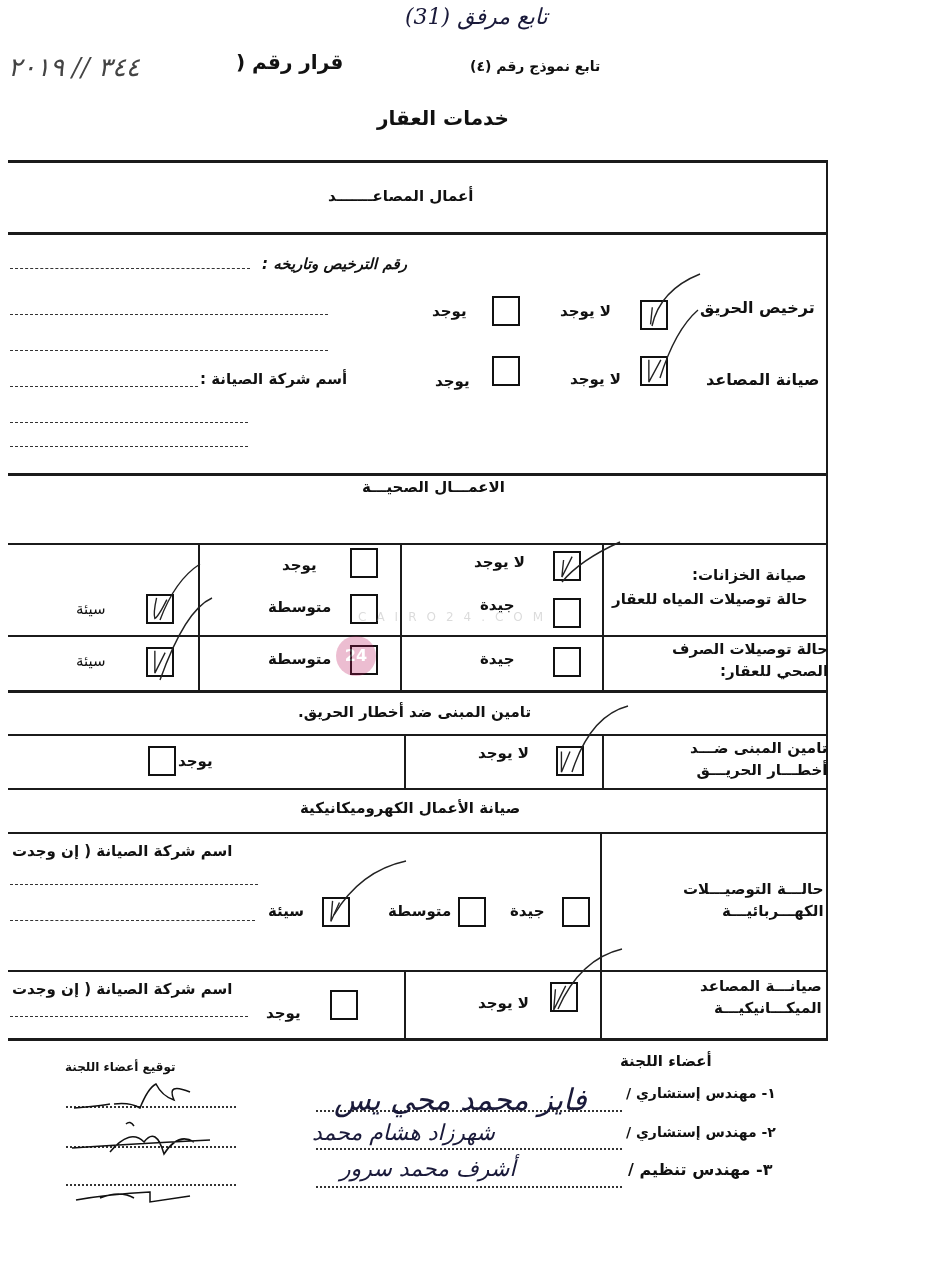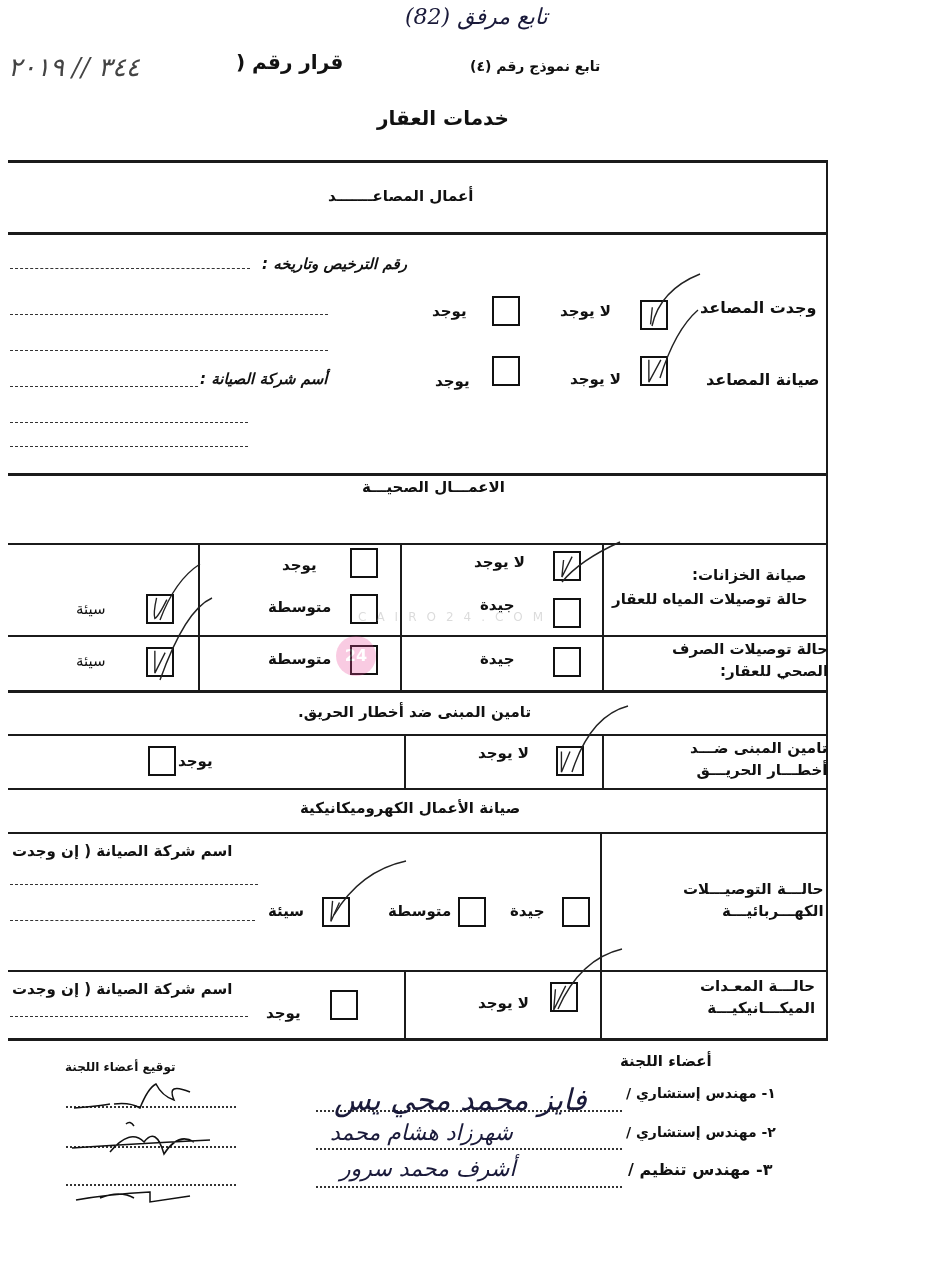--- a/index.html
+++ b/index.html
@@ -16,62 +16,62 @@
   .box { position: absolute; width: 28px; height: 30px; border: 2px solid #111; background: transparent; }
   .box svg { position: absolute; left: 0; top: 0; width: 100%; height: 100%; overflow: visible; }
   .lbl { position: absolute; font-size: 15px; font-weight: bold; white-space: nowrap; direction: rtl; }
   .lbl2 { position: absolute; font-size: 15px; font-weight: bold; white-space: nowrap; direction: rtl; text-align: right; line-height: 22px; }
   .title { position: absolute; font-size: 20px; font-weight: bold; direction: rtl; white-space: nowrap; }
   .sec { position: absolute; font-size: 15px; font-weight: bold; direction: rtl; white-space: nowrap; }
   .stroke { position: absolute; overflow: visible; }
   .wm { position: absolute; left: 338px; top: 610px; opacity: .35; pointer-events: none; }
   .wm-text { font-size: 62px; font-weight: bold; color: #9a9a9a; letter-spacing: -2px; font-family: "DejaVu Sans", sans-serif; }
   .wm-sub { font-size: 12px; color: #9a9a9a; letter-spacing: 10px; margin-left: 20px; }
-  .wm-dot { position: absolute; border-radius: 50%; background: #ec4899; }
+  .wm-dot { position: absolute; border-radius: 50%; background: #be185d; }
 </style>
 </head>
 <body>
 
-<div class="abs hand rtl" style="left:405px; top:4px; font-size:22px;">تابع مرفق (82)</div>
+<div class="abs hand rtl" style="left:405px; top:4px; font-size:22px;">تابع مرفق (31)</div>
 <div class="abs rtl bold" style="left:470px; top:58px; font-size:14px;">تابع نموذج رقم (٤)</div>
 <div class="abs rtl bold" style="left:236px; top:50px; font-size:20px;">قرار رقم (</div>
 <div class="abs hand rtl" style="left:8px; top:52px; font-size:26px; color:#444; letter-spacing:4px;">٣٤٤ // ٢٠١٩</div>
 <div class="title" style="left:377px; top:106px;">خدمات العقار</div>
 
 <div class="hline" style="left:8px; top:160px; width:820px; height:3px;"></div>
 <div class="vline" style="left:826px; top:160px; height:880px;"></div>
 
 <div class="sec" style="left:328px; top:187px;">أعمال المصاعـــــــد</div>
 <div class="hline" style="left:8px; top:232px; width:820px; height:3px;"></div>
 
 <div class="abs rtl bold" style="left:262px; top:255px; font-size:15px; font-style:italic;">رقم الترخيص وتاريخه :</div>
 <div class="dash" style="left:10px; top:268px; width:240px;"></div>
 
-<div class="lbl" style="left:700px; top:298px; font-size:16px;">وجدت المصاعد</div>
+<div class="lbl" style="left:700px; top:298px; font-size:16px;">ترخيص الحريق</div>
 <div class="box" style="left:640px; top:300px;">
   <svg viewBox="0 0 28 30">
       <path d="M12 6 L10 26" stroke="#222" stroke-width="1.6" fill="none"></path>
     </svg>
 </div>
 <div class="lbl" style="left:560px; top:302px;">لا يوجد</div>
 <div class="box" style="left:492px; top:296px;"></div>
 <div class="lbl" style="left:432px; top:302px;">يوجد</div>
 <div class="dash" style="left:10px; top:314px; width:318px;"></div>
 
 <div class="lbl" style="left:706px; top:370px; font-size:16px;">صيانة المصاعد</div>
 <div class="box" style="left:640px; top:356px;">
   <svg viewBox="0 0 28 30">
       <path d="M8 2 L8 28 M8 28 L22 2" stroke="#222" stroke-width="1.6" fill="none"></path>
     </svg>
 </div>
 <div class="lbl" style="left:570px; top:370px;">لا يوجد</div>
 <div class="box" style="left:492px; top:356px;"></div>
 <div class="lbl" style="left:435px; top:372px;">يوجد</div>
 <div class="dash" style="left:10px; top:350px; width:318px;"></div>
-<div class="abs rtl bold" style="left:200px; top:370px; font-size:15px;font-style:italic;">أسم شركة الصيانة :</div>
+<div class="abs rtl bold" style="left:200px; top:370px; font-size:15px;">أسم شركة الصيانة :</div>
 <div class="dash" style="left:10px; top:386px; width:188px;"></div>
 <div class="dash" style="left:10px; top:422px; width:238px;"></div>
 <div class="dash" style="left:10px; top:446px; width:238px;"></div>
 
 <svg class="stroke" style="left:640px; top:270px; width:100px; height:120px;">
   <path d="M60 4 Q20 20 12 56" stroke="#222" stroke-width="1.4" fill="none"></path>
   <path d="M58 40 Q35 60 20 108" stroke="#222" stroke-width="1.4" fill="none"></path>
 </svg>
 
 <div class="hline" style="left:8px; top:473px; width:820px; height:3px;"></div>
@@ -180,21 +180,21 @@
 <div class="dash" style="left:10px; top:884px; width:248px;"></div>
 <div class="dash" style="left:10px; top:920px; width:245px;"></div>
 <svg class="stroke" style="left:320px; top:855px; width:100px; height:80px;">
   <path d="M86 6 Q40 16 14 60" stroke="#222" stroke-width="1.4" fill="none"></path>
 </svg>
 
 <div class="hline" style="left:8px; top:970px; width:820px;"></div>
 <div class="vline" style="left:404px; top:970px; height:70px;"></div>
 
 <div class="lbl2" style="left:700px; top:975px;">
-  <div>حالـــة المعـدات</div>
+  <div>صيانـــة المصاعد</div>
   <div>الميكـــانيكيـــة</div>
 </div>
 <div class="box" style="left:550px; top:982px;">
   <svg viewBox="0 0 28 30">
       <path d="M4 6 L2 30 L16 2" stroke="#222" stroke-width="1.6" fill="none"></path>
     </svg>
 </div>
 <div class="lbl" style="left:478px; top:994px;">لا يوجد</div>
 <div class="box" style="left:330px; top:990px;"></div>
 <div class="lbl" style="left:266px; top:1004px;">يوجد</div>
@@ -208,21 +208,21 @@
 
 <div class="abs rtl bold" style="left:620px; top:1052px; font-size:15px;">أعضاء اللجنة</div>
 <div class="abs rtl bold" style="left:65px; top:1060px; font-size:12px;">توقيع أعضاء اللجنة</div>
 
 <div class="abs rtl bold" style="left:626px; top:1085px; font-size:14px;">١- مهندس إستشاري /</div>
 <div class="dots" style="left:316px; top:1110px; width:306px;"></div>
 <div class="abs hand rtl" style="left:334px; top:1082px; font-size:30px;">فايز محمد محي يس</div>
 
 <div class="abs rtl bold" style="left:626px; top:1124px; font-size:14px;">٢- مهندس إستشاري /</div>
 <div class="dots" style="left:316px; top:1148px; width:306px;"></div>
-<div class="abs hand rtl" style="left:330px; top:1120px; font-size:22px;">شهرزاد هشام محمد</div>
+<div class="abs hand rtl" style="left:312px; top:1120px; font-size:22px;">شهرزاد هشام محمد</div>
 
 <div class="abs rtl bold" style="left:628px; top:1160px; font-size:16px;">٣- مهندس تنظيم  /</div>
 <div class="dots" style="left:316px; top:1186px; width:306px;"></div>
 <div class="abs hand rtl" style="left:340px; top:1156px; font-size:22px;">أشرف محمد سرور</div>
 
 <div class="dots" style="left:66px; top:1106px; width:170px;"></div>
 <svg class="stroke" style="left:70px; top:1078px; width:130px; height:36px;">
   <path d="M4 30 Q30 28 40 26 M44 26 Q60 24 70 30 Q78 10 86 6 Q92 18 104 22 Q96 4 120 14" stroke="#111" stroke-width="1.5" fill="none"></path>
 </svg>
 <div class="dots" style="left:66px; top:1146px; width:170px;"></div>

